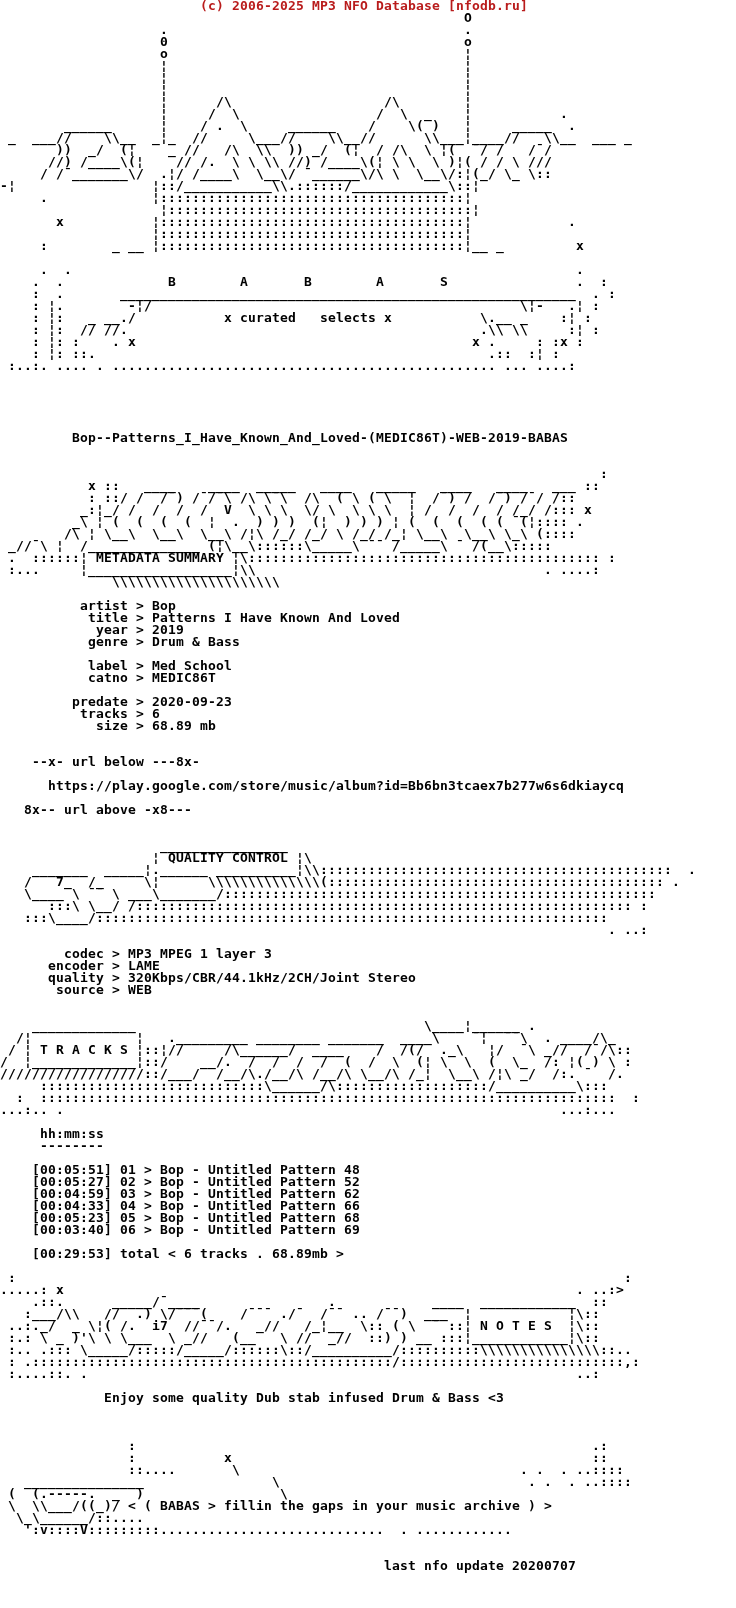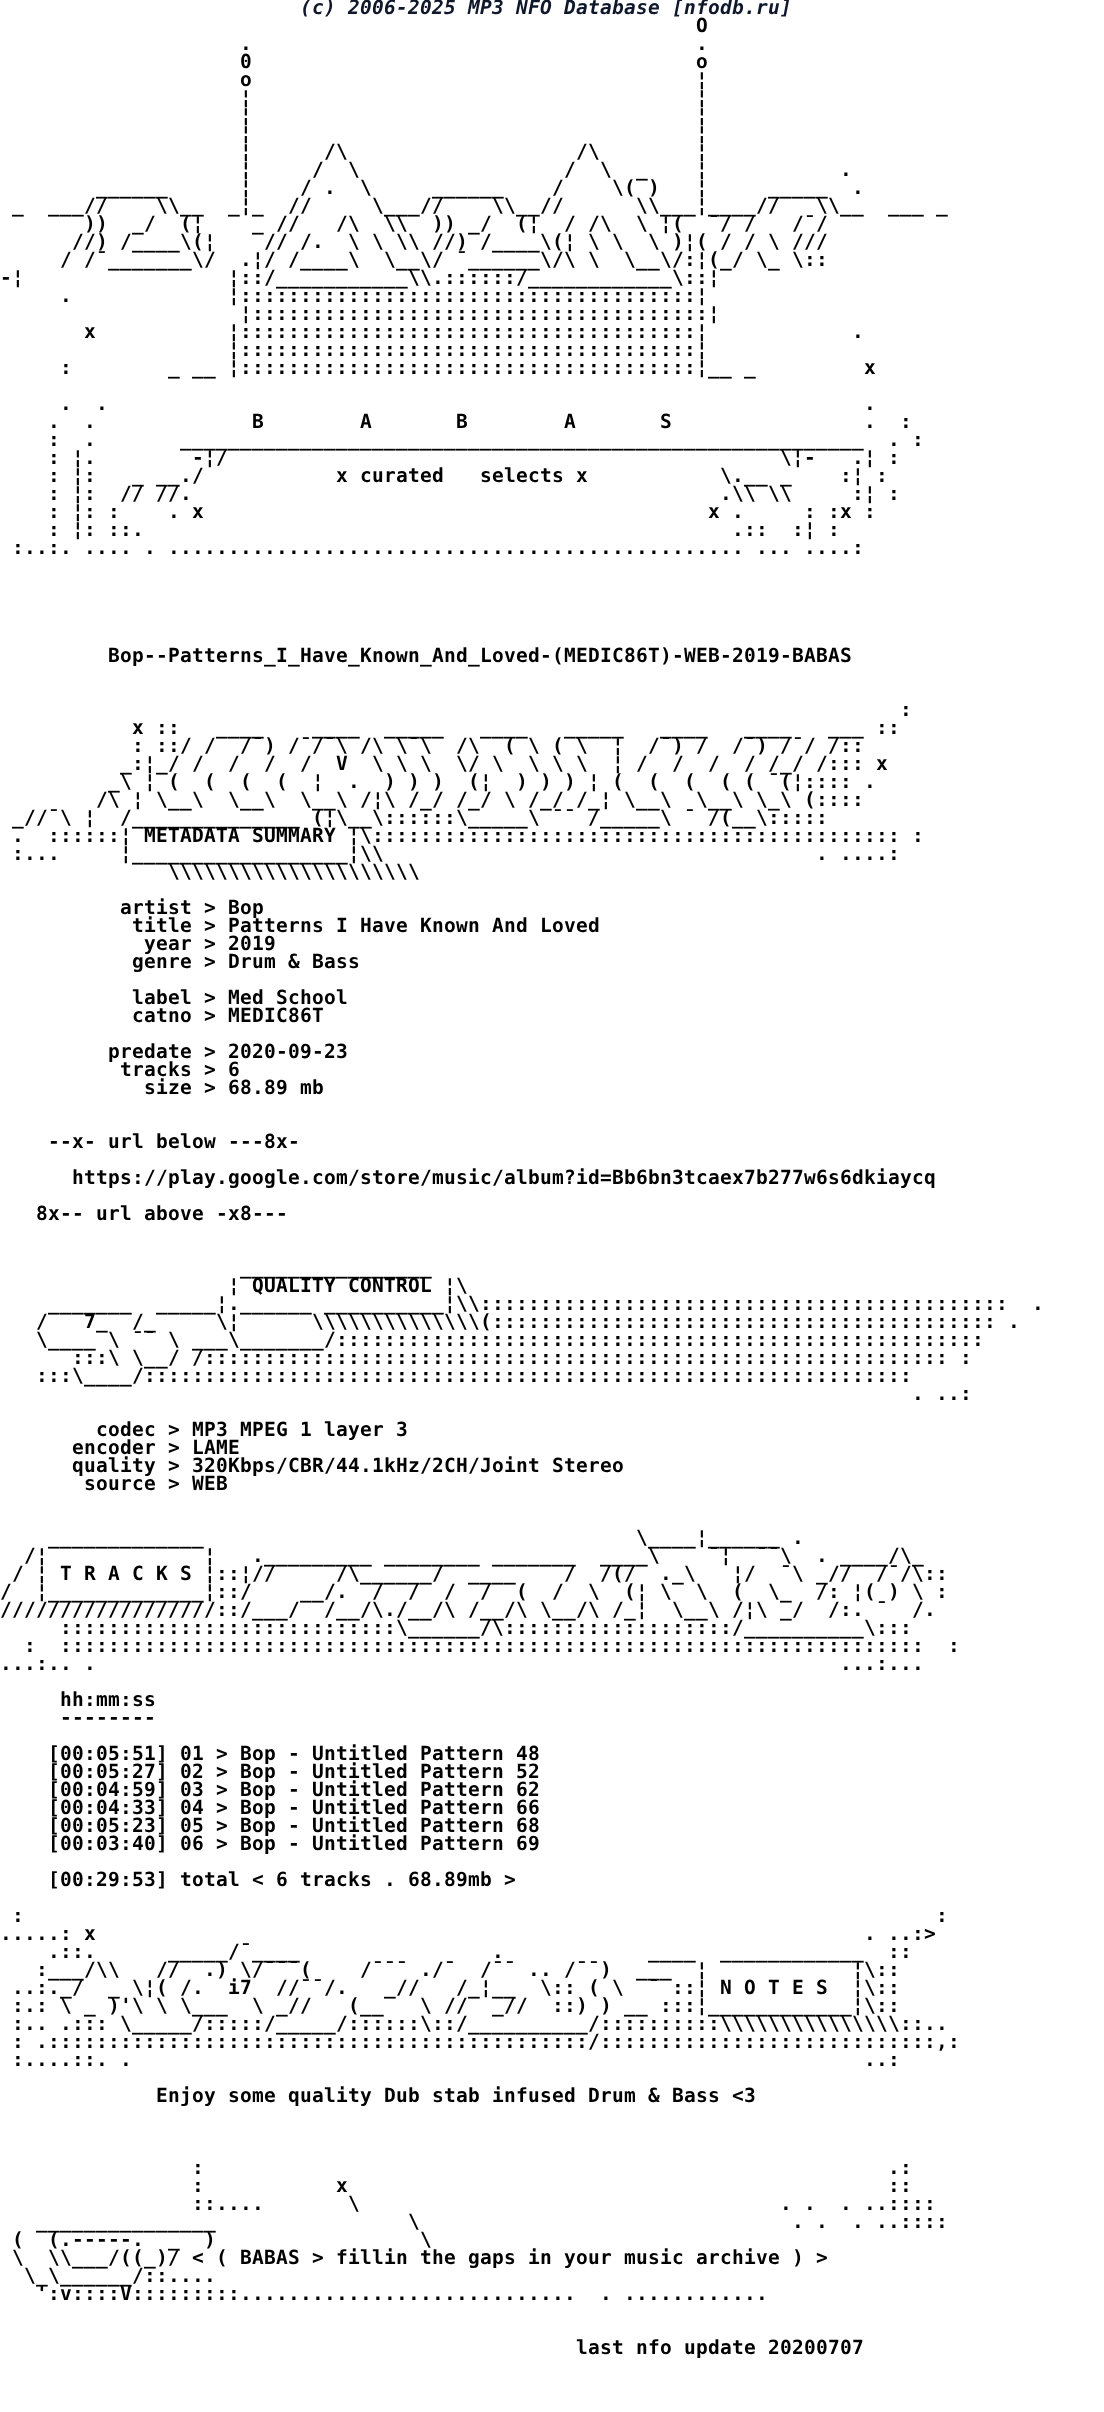--- a/index.html
+++ b/index.html
@@ -3,21 +3,21 @@
 <meta charset="utf-8">
 <style>
   html,body{margin:0;padding:0;background:#ffffff;}
   body{width:736px;height:1608px;position:relative;overflow:hidden;}
   .nfo{
     position:absolute;left:0;margin:0;
     font-family:"DejaVu Sans Mono",monospace;
     font-size:13px;line-height:12px;font-weight:bold;
     letter-spacing:0.173px;white-space:pre;color:#000000;
   }
-  #nfodb-header{top:0;color:#0f172a;font-style:italic;}
+  #nfodb-header{top:0;color:#b91c1c;}
   #nfo-body{top:12px;}
 </style>
 </head>
 <body>
 
 <div id="nfodb-header" class="nfo">                         (c) 2006-2025 MP3 NFO Database [nfodb.ru]</div>
 
 <pre id="nfo-body" class="nfo">                                                          O
                     .                                     .
                     0                                     o

